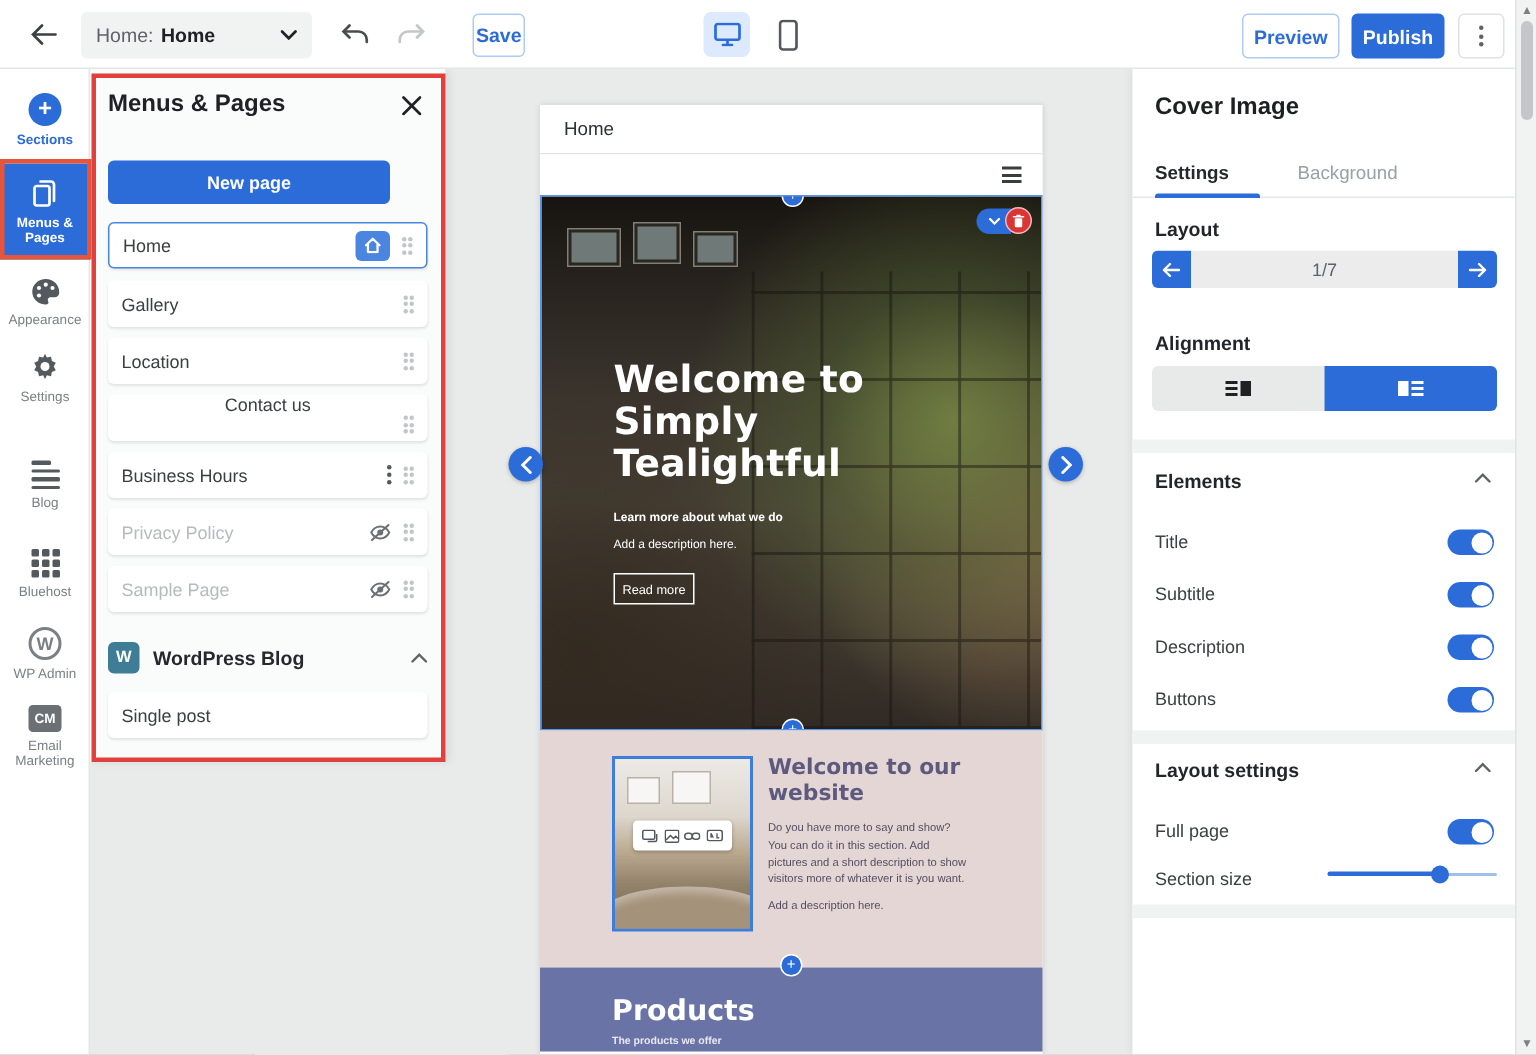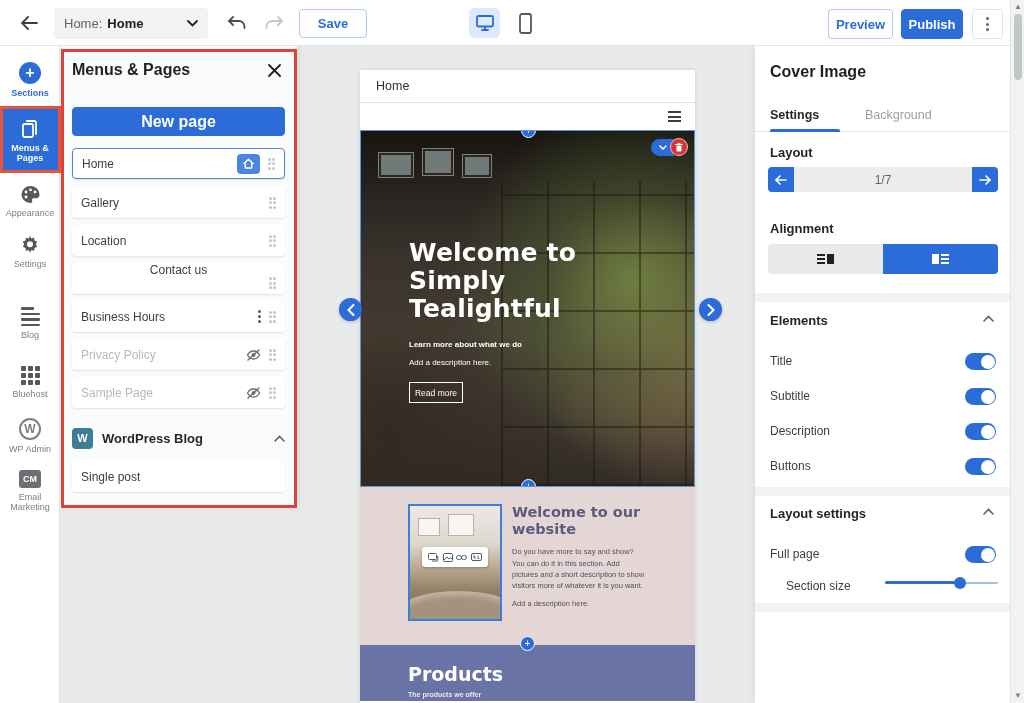--- a/index.html
+++ b/index.html
@@ -10,21 +10,21 @@
   
   .topbar { position:absolute; left:0; top:0; width:1024px; height:46px; background:#fff; border-bottom:1px solid #e4e6e6; z-index:30; }
   .back-btn { position:absolute; left:16px; top:11px; width:26px; height:24px; display:flex; align-items:center; justify-content:center; cursor:pointer; }
   .page-pill { position:absolute; left:54px; top:8px; width:154px; height:31px; background:#f1f2f2; border-radius:4px; display:flex; align-items:center; padding:0 10px; font-size:13px; color:#5f6368; cursor:pointer; }
   .page-pill b { color:#202124; margin-left:5px; font-weight:bold; }
   .page-pill .chev { margin-left:auto; }
   .undo-redo { position:absolute; top:12px; width:24px; height:22px; display:flex; align-items:center; justify-content:center; cursor:pointer; }
   .btn { display:flex; align-items:center; justify-content:center; font-size:13px; font-weight:bold; border-radius:4px; cursor:pointer; }
   .btn-outline { background:#fff; border:1px solid #aecbf2; color:#2b6cd9; }
   .btn-solid { background:#2b6cd9; border:1px solid #2b6cd9; color:#fff; }
-  .save-btn { position:absolute; left:299px; top:9px; width:68px; height:29px; }
+  .save-btn { position:absolute; left:315px; top:9px; width:35px; height:29px; }
   .device-desktop { position:absolute; left:469px; top:8px; width:31px; height:30px; background:#ddeafd; border-radius:5px; display:flex; align-items:center; justify-content:center; cursor:pointer; }
   .device-mobile { position:absolute; left:515px; top:11px; width:20px; height:25px; display:flex; align-items:center; justify-content:center; cursor:pointer; }
   .preview-btn { position:absolute; left:828px; top:9px; width:65px; height:30px; }
   .publish-btn { position:absolute; left:901px; top:9px; width:62px; height:30px; }
   .kebab-btn { position:absolute; left:972px; top:9px; width:31px; height:30px; background:#fff; border:1px solid #dfe1e5; border-radius:4px; display:flex; align-items:center; justify-content:center; cursor:pointer; }
   .dots-v { display:flex; flex-direction:column; gap:2.5px; }
   .dots-v i { width:3px; height:3px; border-radius:50%; background:#5f6368; }
 
   
   .sidebar { position:absolute; left:0; top:46px; width:60px; height:657px; background:#fff; border-right:1px solid #e4e6e6; z-index:20; }
@@ -39,21 +39,21 @@
   .bloglines { display:flex; flex-direction:column; gap:3px; align-items:flex-start; }
   .bloglines i { height:2.5px; background:#54595e; border-radius:1px; }
   .wp-circle { width:22px; height:22px; border:2px solid #7b8085; border-radius:50%; color:#7b8085; font-size:12px; font-weight:bold; display:flex; align-items:center; justify-content:center; }
   .red-outline-side { position:absolute; left:0px; top:106px; width:61px; height:67px; border:3px solid #e6543a; z-index:25; pointer-events:none; }
 
   
   .panel { position:absolute; left:60px; top:46px; width:237px; height:462px; background:#fafbfb; box-shadow:2px 0 6px rgba(0,0,0,0.08); z-index:18; }
   .panel-red-outline { position:absolute; left:61px; top:49px; width:236px; height:459px; border:3px solid #e2403d; z-index:26; pointer-events:none; }
   .panel-title { position:absolute; left:12px; top:15px; font-size:16px; font-weight:bold; color:#1f2124; }
   .panel-close { position:absolute; right:14px; top:15px; width:18px; height:18px; display:flex; align-items:center; justify-content:center; cursor:pointer; }
-  .newpage-btn { position:absolute; left:12px; top:61px; width:213px; height:29px; font-size:16px; }
+  .newpage-btn { position:absolute; left:12px; top:61px; width:188px; height:29px; font-size:12px; }
   .pcard { position:absolute; left:12px; width:213px; height:31px; background:#fff; border-radius:4px; box-shadow:0 1px 2px rgba(0,0,0,0.10); display:flex; align-items:center; padding:0 9px; font-size:12px; color:#3c4043; cursor:pointer; }
   .pcard.sel { border:1.5px solid #4a86e0; }
   .pcard.dim { color:#b7babd; }
   .pcard .right { margin-left:auto; display:flex; align-items:center; gap:8px; }
   .home-badge { width:23px; height:20px; background:#4a86e0; border-radius:4px; display:flex; align-items:center; justify-content:center; }
   .drag-handle { display:grid; grid-template-columns:repeat(2,3px); grid-template-rows:repeat(3,3px); gap:1.5px; cursor:grab; }
   .drag-handle i { background:#c3c6c9; border-radius:50%; }
   .kebab-sm { display:flex; flex-direction:column; gap:2px; cursor:pointer; }
   .kebab-sm i { width:3px; height:3px; border-radius:50%; background:#54595e; }
   .wp-group-hdr { position:absolute; left:12px; top:378px; width:213px; height:28px; display:flex; align-items:center; gap:9px; cursor:pointer; }
@@ -573,21 +573,21 @@
     <div class="gray-strip" style="top:441px; height:9px;"></div>
     <div class="sec-hdr" style="top:460px;">Layout settings</div>
     <div class="sec-chev" style="top:462px;">
       <svg width="11" height="7" viewBox="0 0 11 7">
           <path d="M1 6 L5.5 1.5 L10 6" stroke="#5f6368" stroke-width="1.6" fill="none" stroke-linecap="round"></path>
         </svg>
     </div>
 
     <div class="tog-row-label" style="top:501px;">Full page</div>
     <div class="toggle" style="top:500px;"></div>
-    <div class="tog-row-label" style="top:533px;margin-left:16px;">Section size</div>
+    <div class="tog-row-label" style="top:533px;">Section size</div>
     <div class="slider" style="top:530px;">
       <span class="track"></span>
       <span class="fill"></span>
       <span class="knob"></span>
     </div>
     <div class="gray-strip" style="top:557px; height:9px;"></div>
   </div>
 
   <div class="vscroll">
     <div class="varrow" style="top:3px;">▲</div>

